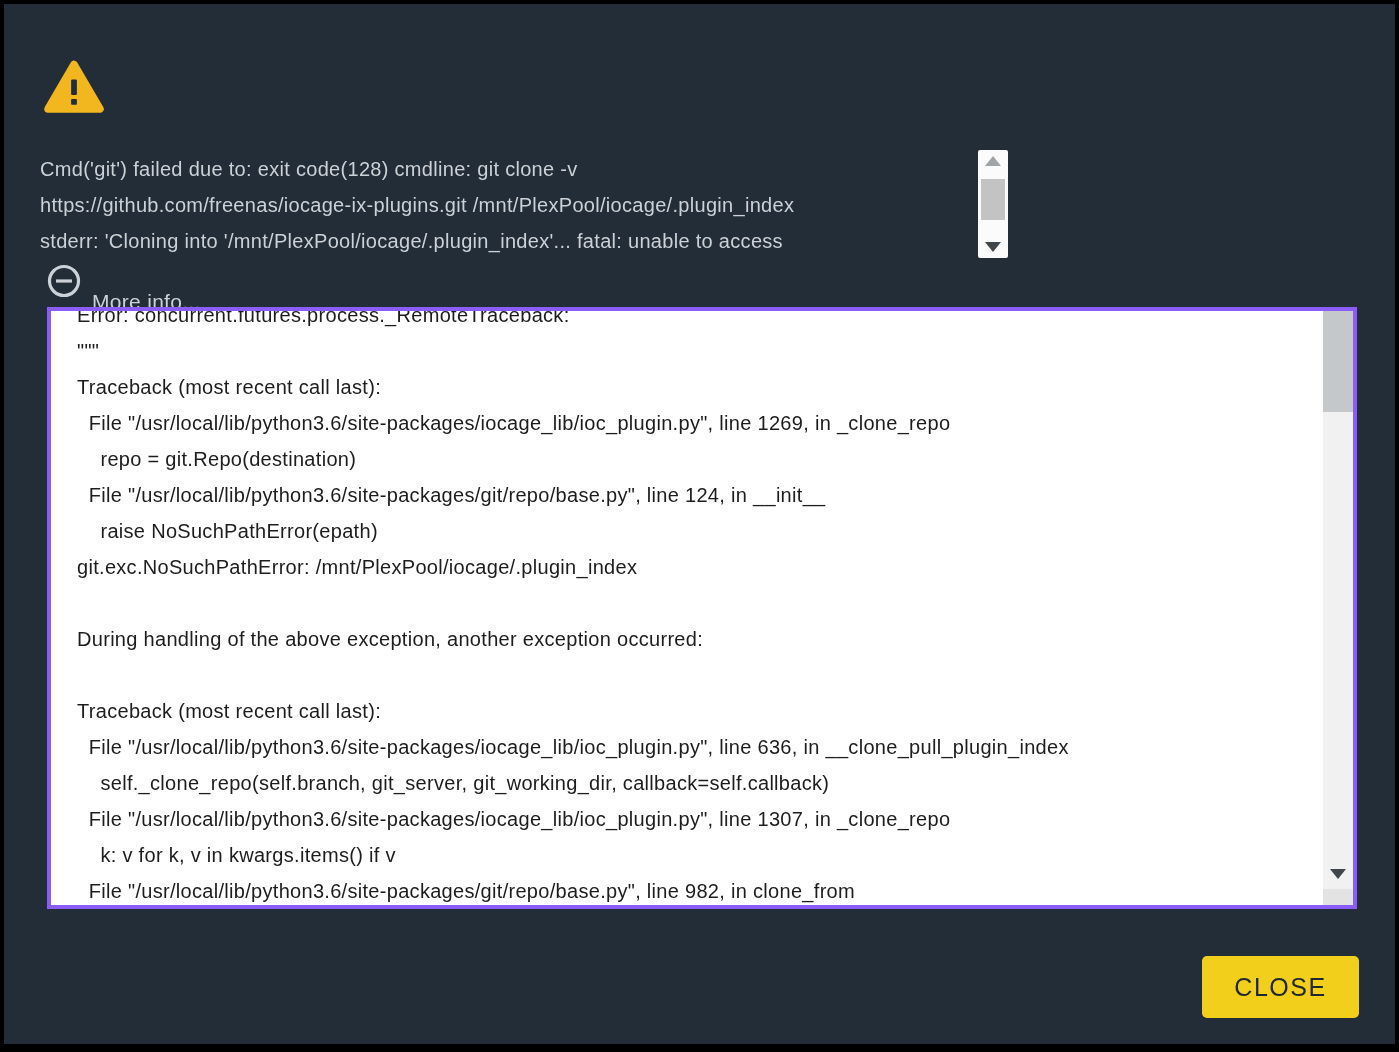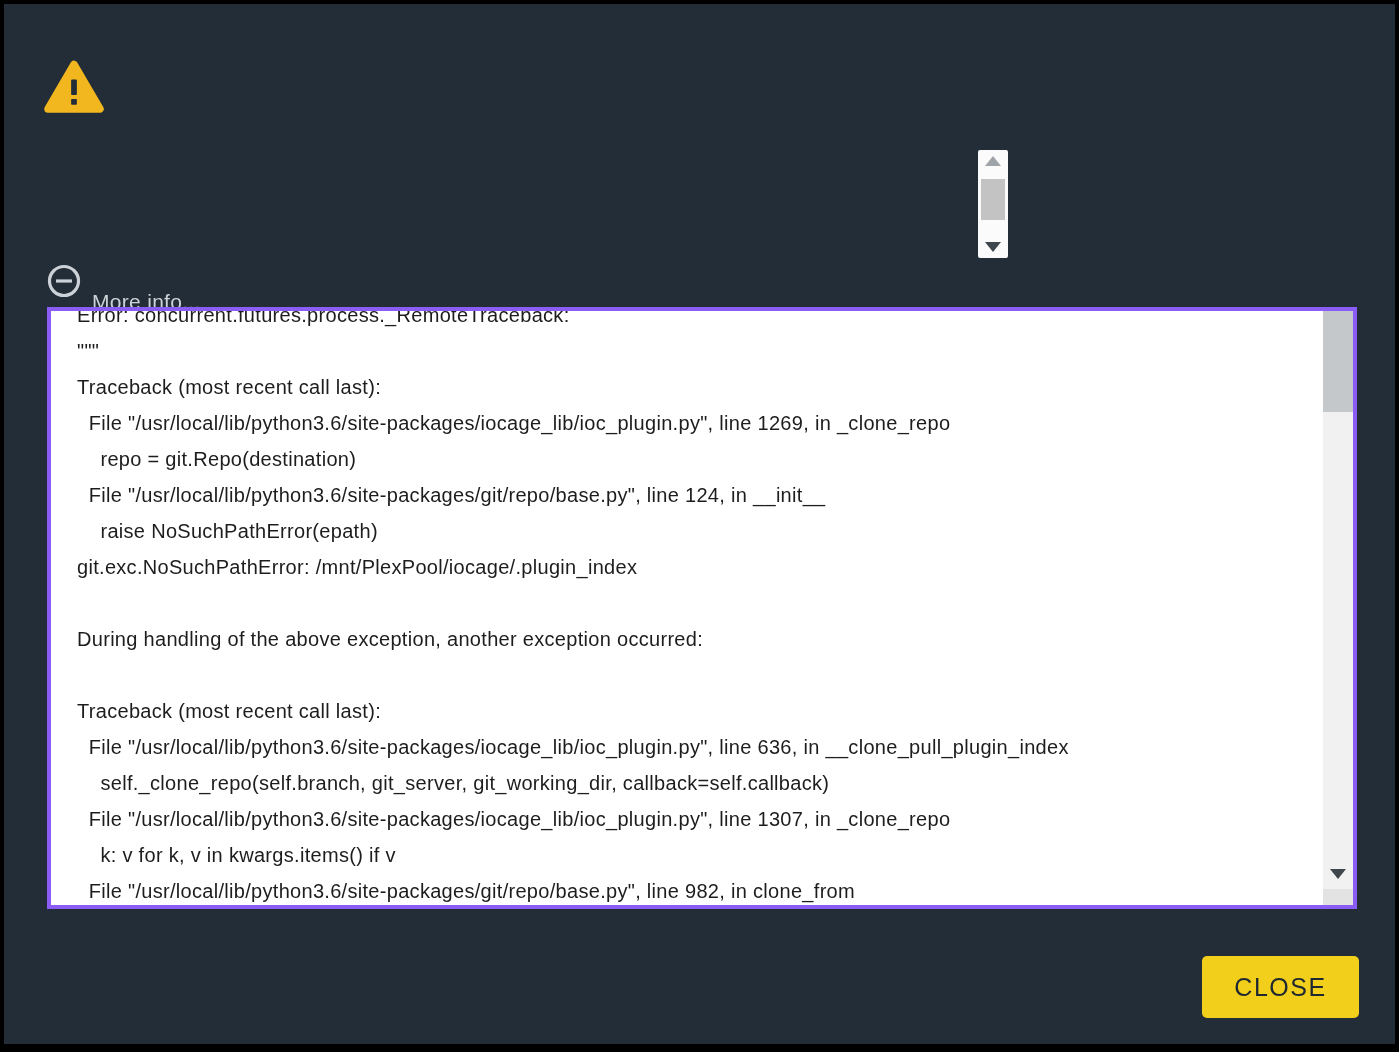--- a/index.html
+++ b/index.html
@@ -88,20 +88,23 @@
 <body>
 
 <div class="dialog">
 
   <svg class="warn-icon" viewBox="0 0 24 24">
     <polygon points="12,2.6 22.4,20.4 1.6,20.4" fill="var(--warning-yellow)" stroke="var(--warning-yellow)" stroke-width="3" stroke-linejoin="round"></polygon>
     <rect x="10.85" y="8.6" width="2.3" height="6.2" rx="0.4" fill="var(--background)"></rect>
     <rect x="10.85" y="16.4" width="2.3" height="2.3" rx="0.3" fill="var(--background)"></rect>
   </svg>
 
+  <div class="message">Cmd('git') failed due to: exit code(128) cmdline: git clone -v
+https://github.com/freenas/iocage-ix-plugins.git /mnt/PlexPool/iocage/.plugin_index
+stderr: 'Cloning into '/mnt/PlexPool/iocage/.plugin_index'... fatal: unable to access</div>
 
   <div class="msg-scrollbar">
     <div class="btn up">
         <div class="tri-up"></div>
       </div>
     <div class="msg-thumb"></div>
     <div class="btn down">
         <div class="tri-down"></div>
       </div>
   </div>

